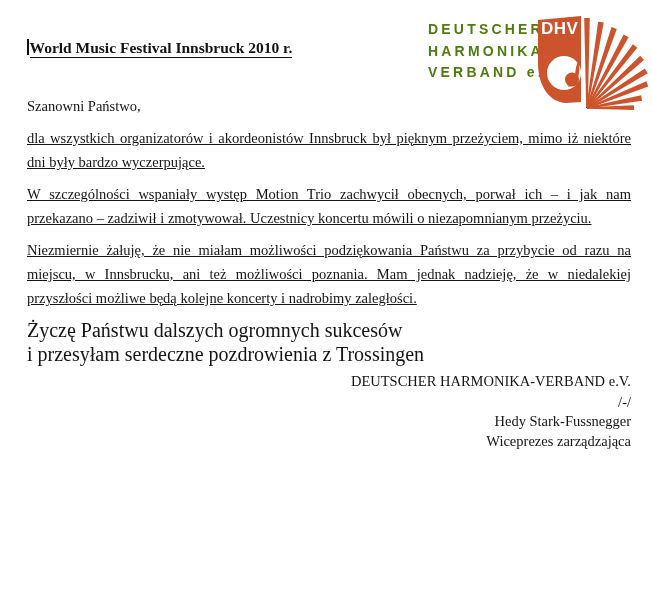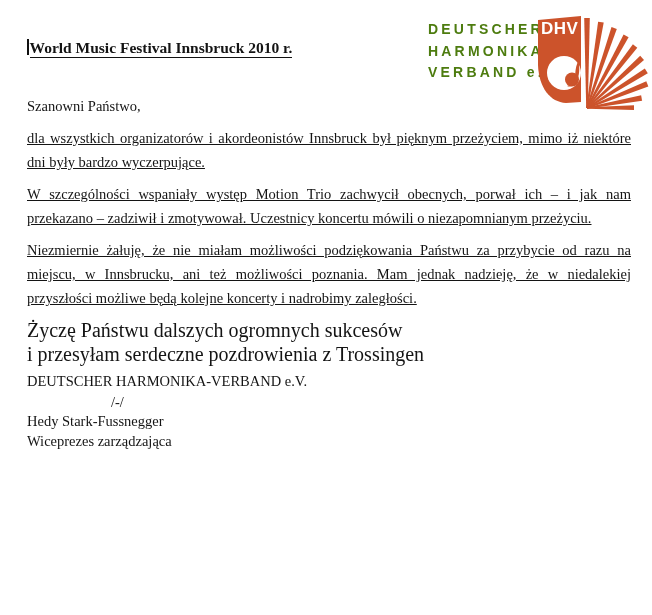--- a/index.html
+++ b/index.html
@@ -72,20 +72,21 @@
   }
   .closing {
     margin: 8px 0 0 0;
     font-size: 20px;
     line-height: 24px;
   }
   .signature {
     margin: 6px 0 0 0;
     font-size: 14.5px;
     line-height: 19.5px;
+    text-align: right;
   }
   .signature .org { margin-bottom: 1px; }
   .signature .sig-mark { padding-left: 84px; }
 </style>
 </head>
 <body>
 
 <div class="page">
 
   <div class="logo-wordmark">

